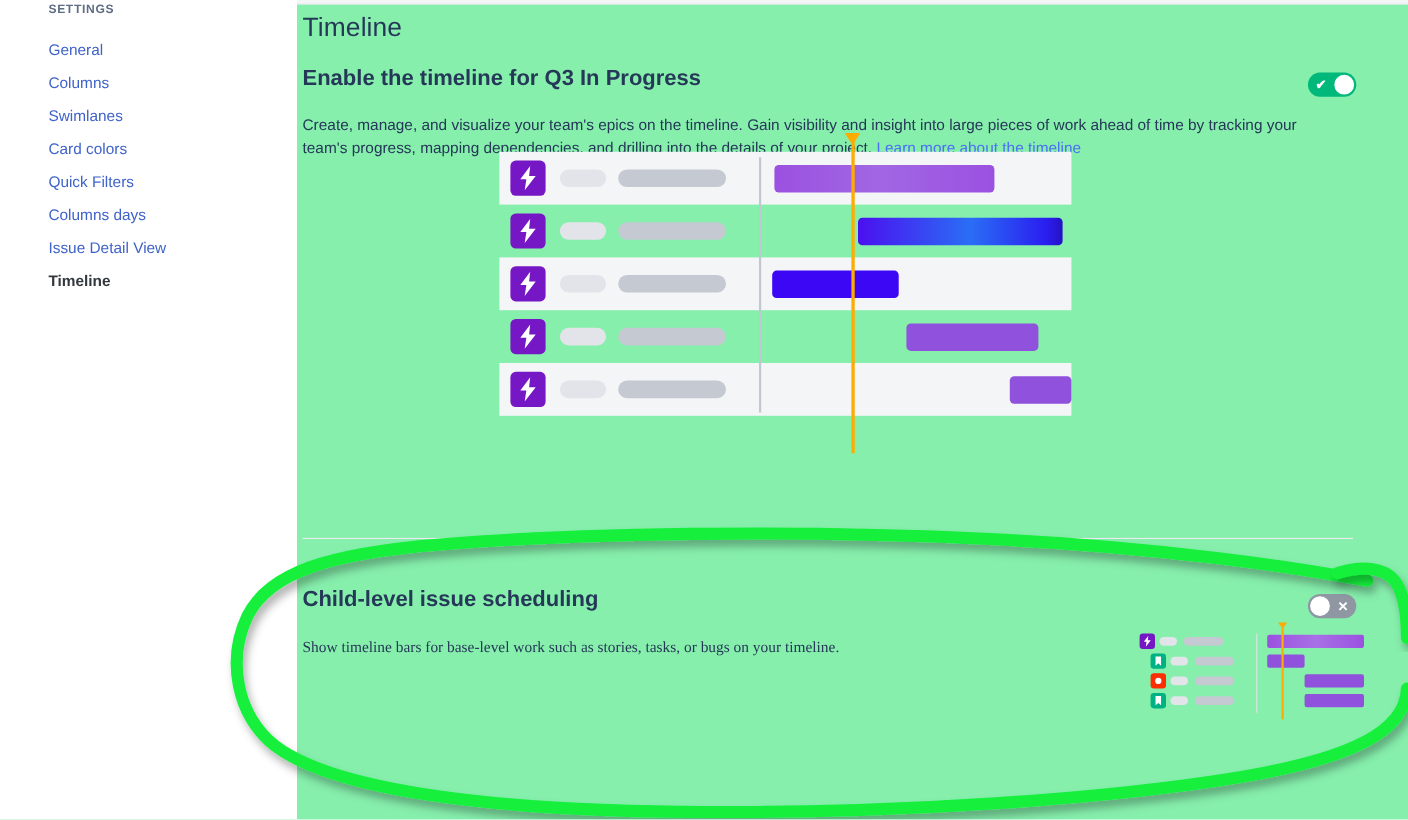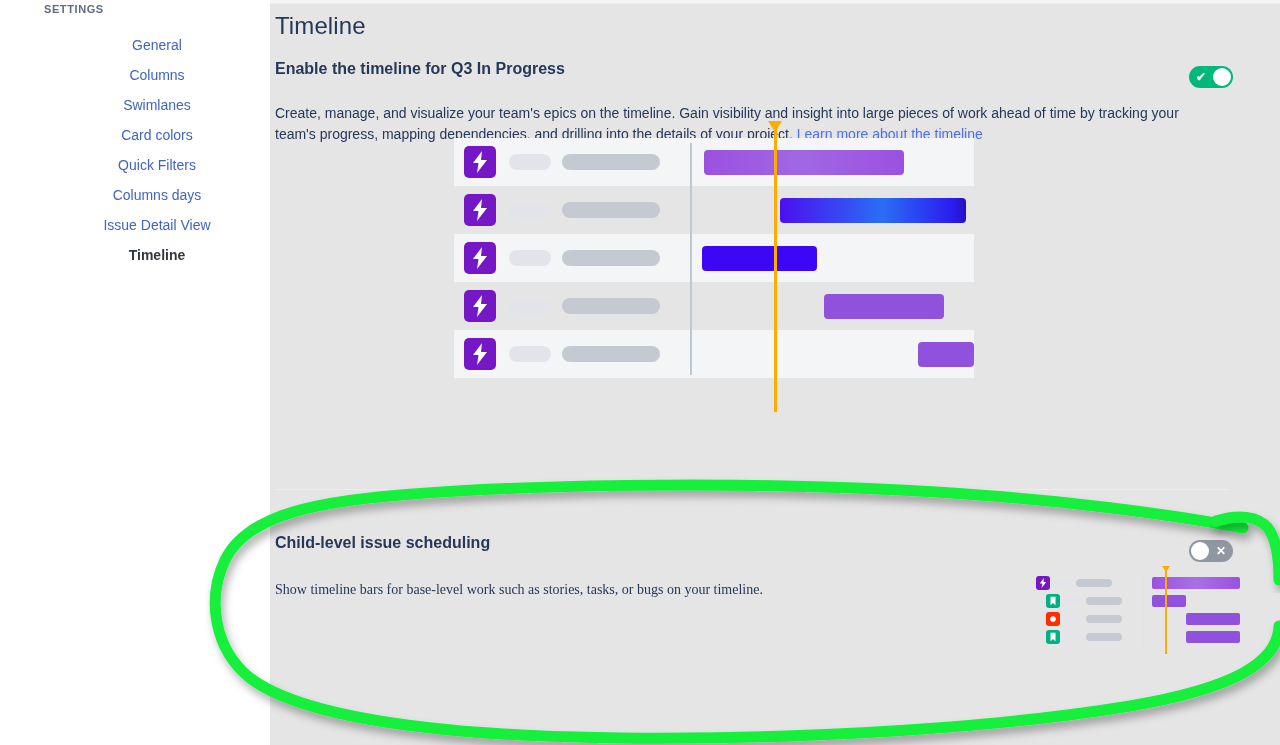--- a/index.html
+++ b/index.html
@@ -9,21 +9,21 @@
     height: 745px;
     background: #ffffff;
     font-family: "Liberation Sans", sans-serif;
     overflow: hidden;
   }
 
   #root {
     position: relative;
     width: 1280px;
     height: 745px;
-    background: #e5e5e5;
+    background: #86efac;
   }
 
   
   .top-strip {
     position: absolute;
     top: 0; left: 0;
     width: 1280px;
     height: 4px;
     background: #f4f5f7;
     border-bottom: 1px solid #ebecf0;
@@ -56,21 +56,20 @@
     list-style: none;
   }
   .nav-item {
     height: 30px;
     line-height: 30px;
     padding-left: 44px;
     font-size: 14px;
     color: #4c6ef5;
     cursor: pointer;
     white-space: nowrap;
-    text-align: center;
   }
   .nav-item.link { color: #3f63c9; }
   .nav-item.active {
     color: #33383d;
     font-weight: bold;
   }
 
   
   .main {
     position: absolute;
@@ -97,21 +96,21 @@
     width: 960px;
   }
   .section-head {
     position: relative;
     height: 30px;
   }
   .section-title {
     position: absolute;
     left: 5px;
     top: 2px;
-    font-size: 16px;
+    font-size: 20px;
     font-weight: bold;
     color: #253858;
     white-space: nowrap;
   }
 
   
   .toggle {
     position: absolute;
     width: 44px;
     height: 22px;

